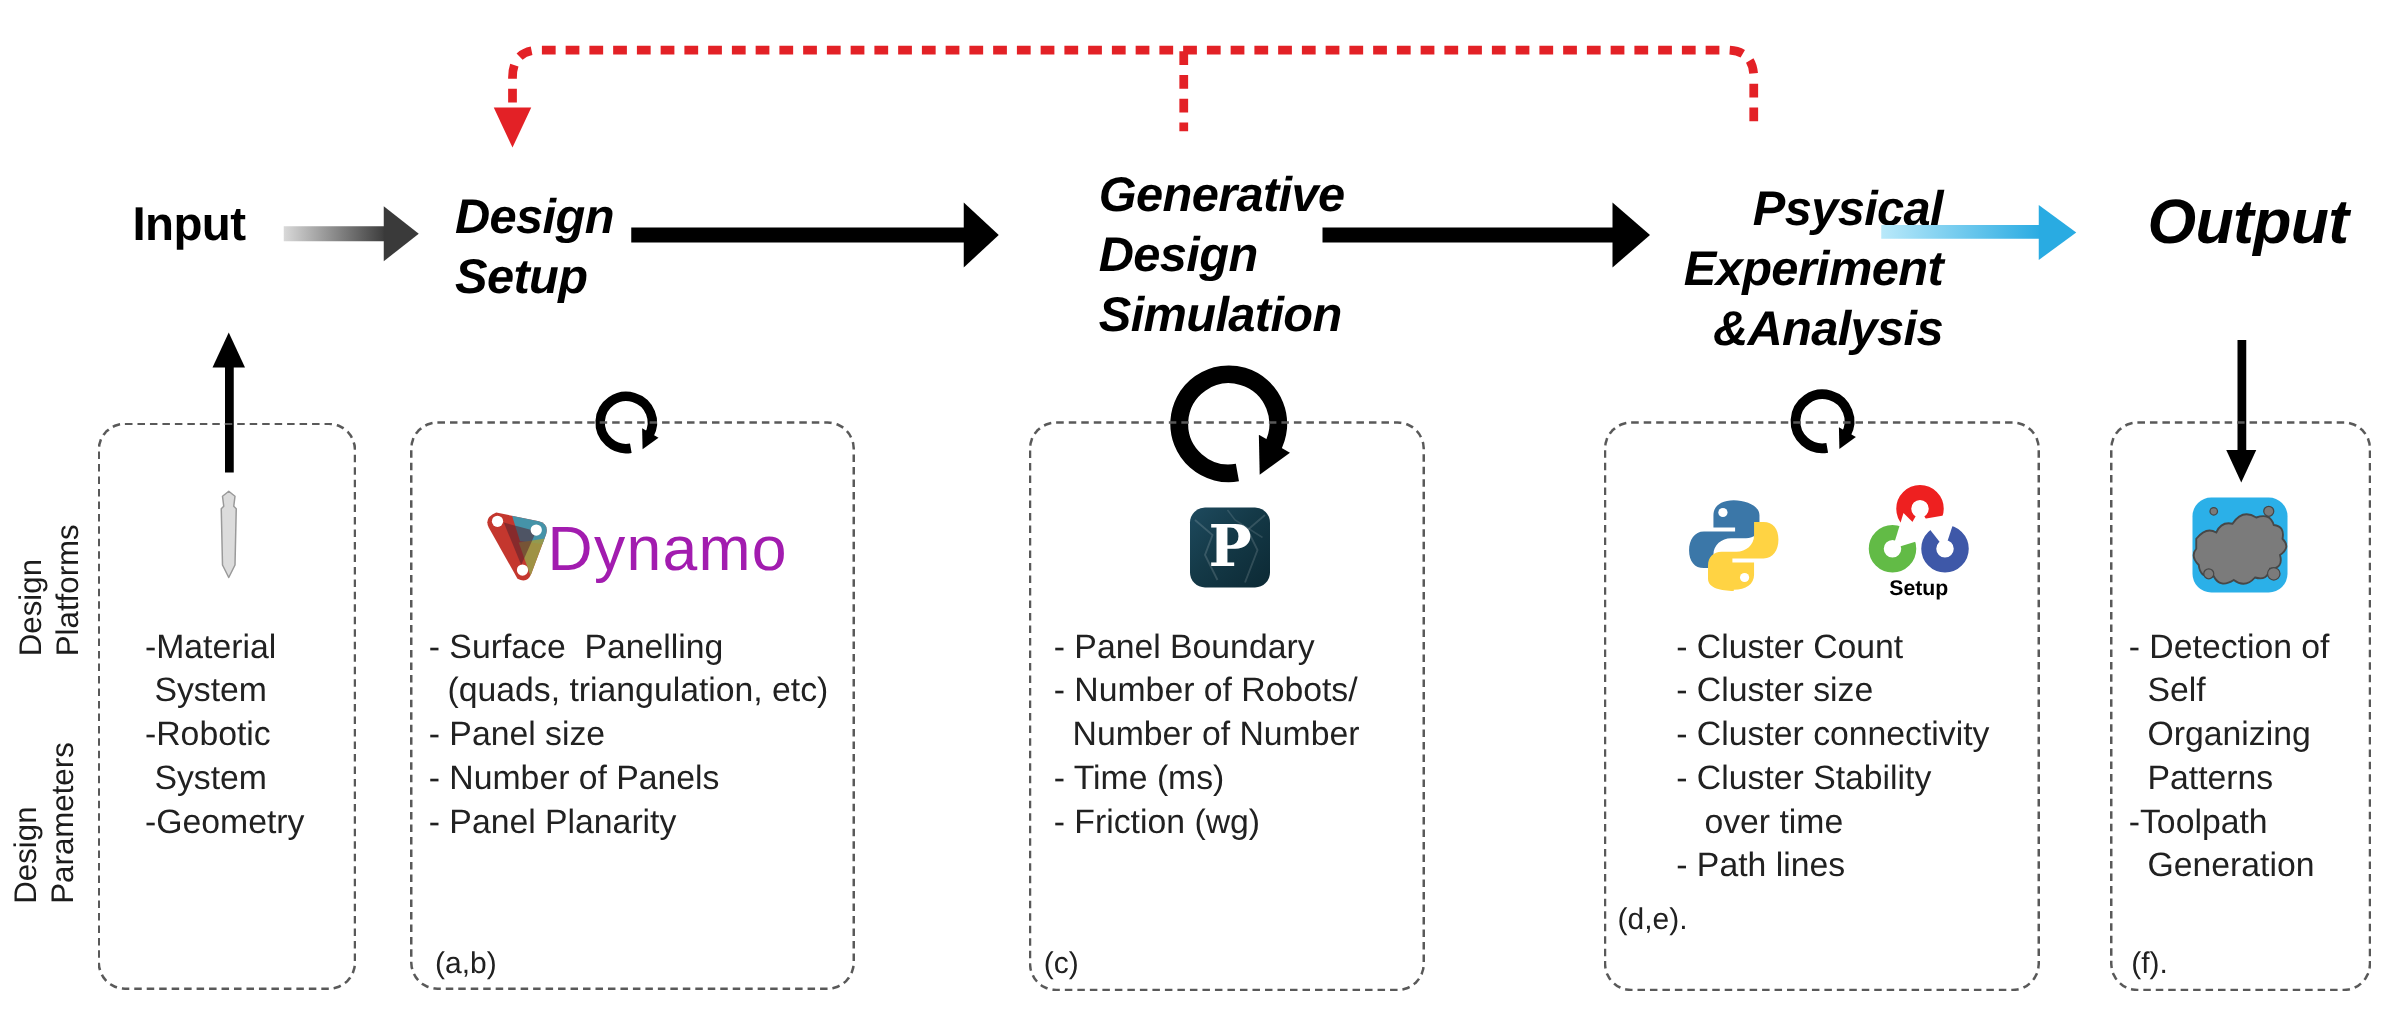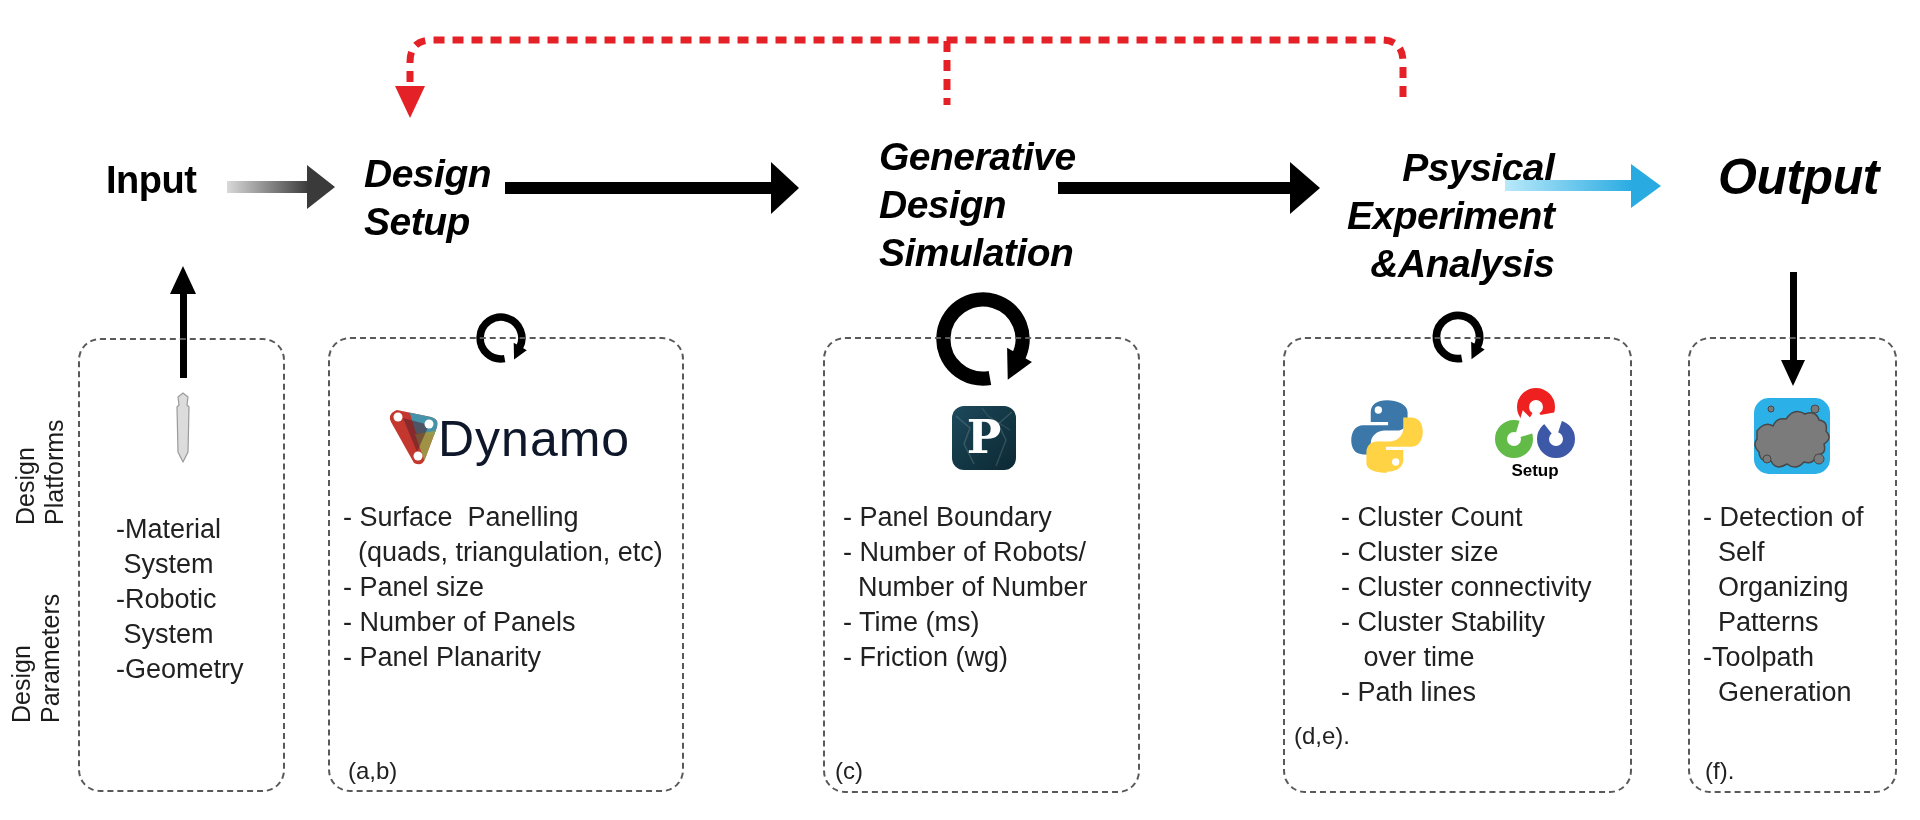--- a/index.html
+++ b/index.html
@@ -16,21 +16,21 @@
   
   .pbox{position:absolute;border:2px dashed #595959;border-radius:22px;background:#fff0;}
   
   .plist{position:absolute;font-size:27px;line-height:35px;color:#212121;font-weight:400;}
   .plist div{white-space:pre;}
   .footnote{position:absolute;font-size:24px;color:#212121;}
   
   .side-label{position:absolute;transform:rotate(-90deg);font-size:25px;line-height:29px;color:#1c1c1c;}
   .side-label div{white-space:pre;}
   
-  .dynamo-word{position:absolute;font-size:50px;color:#0f172a;font-weight:400;letter-spacing:1px;}
+  .dynamo-word{position:absolute;font-size:50px;color:#a21caf;font-weight:400;letter-spacing:1px;}
   .processing-tile{position:absolute;width:64px;height:64px;border-radius:12px;
      background:linear-gradient(135deg,#1e4a5e 0%,#143947 45%,#0c2934 100%);
      color:#fff;text-align:center;font-family:"DejaVu Serif",serif;font-weight:700;font-size:46px;line-height:62px;}
   .opencv-word{position:absolute;left:0;top:74px;width:100%;text-align:center;
      font-size:17px;font-weight:700;color:#000;letter-spacing:0px;}
   svg{display:block;}
 </style>
 </head>
 <body>
 
@@ -121,21 +121,21 @@
     <div>Platforms</div>
   </div>
   <div class="side-label" style="left:-44px;top:614px;width:160px;height:58px;">
     <div>Design</div>
     <div>Parameters</div>
   </div>
 
   <svg class="abs" style="left:171px;top:392px" width="24" height="72" viewBox="0 0 24 72">
     <polygon points="12,1 17,5 16,13 18,15 17,60 12,70 7,60 6,15 8,13 7,5" fill="#dcdcdc" stroke="#9a9a9a" stroke-width="1.2" stroke-linejoin="round"></polygon>
   </svg>
-  <div class="plist" style="left:116px;top:512px;">
+  <div class="plist" style="left:116px;top:500px;">
     <div>-Material</div>
     <div> System</div>
     <div>-Robotic</div>
     <div> System</div>
     <div>-Geometry</div>
   </div>
 
   <svg class="abs" style="left:383px;top:404px" width="60" height="64" viewBox="0 0 60 64">
     <defs>
         <clipPath id="dyn-clip">

